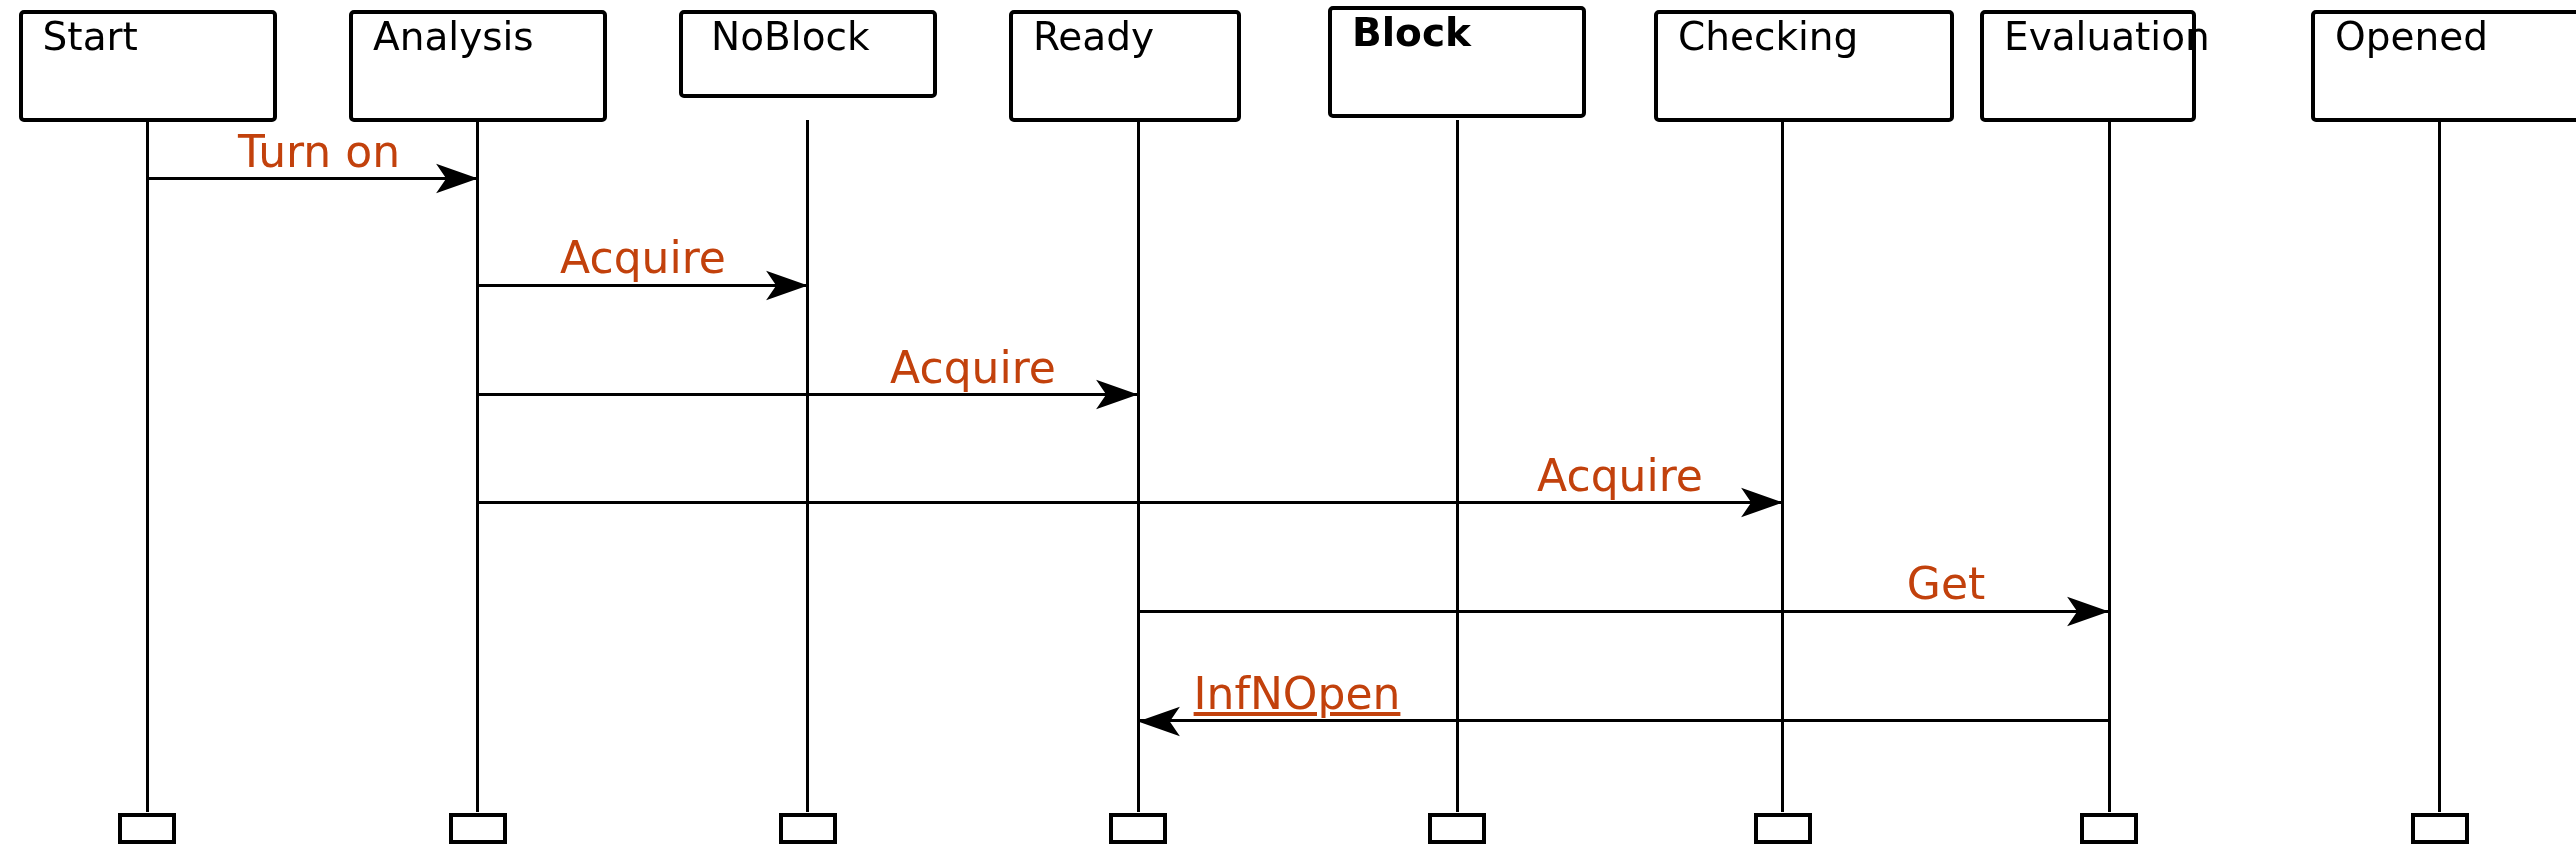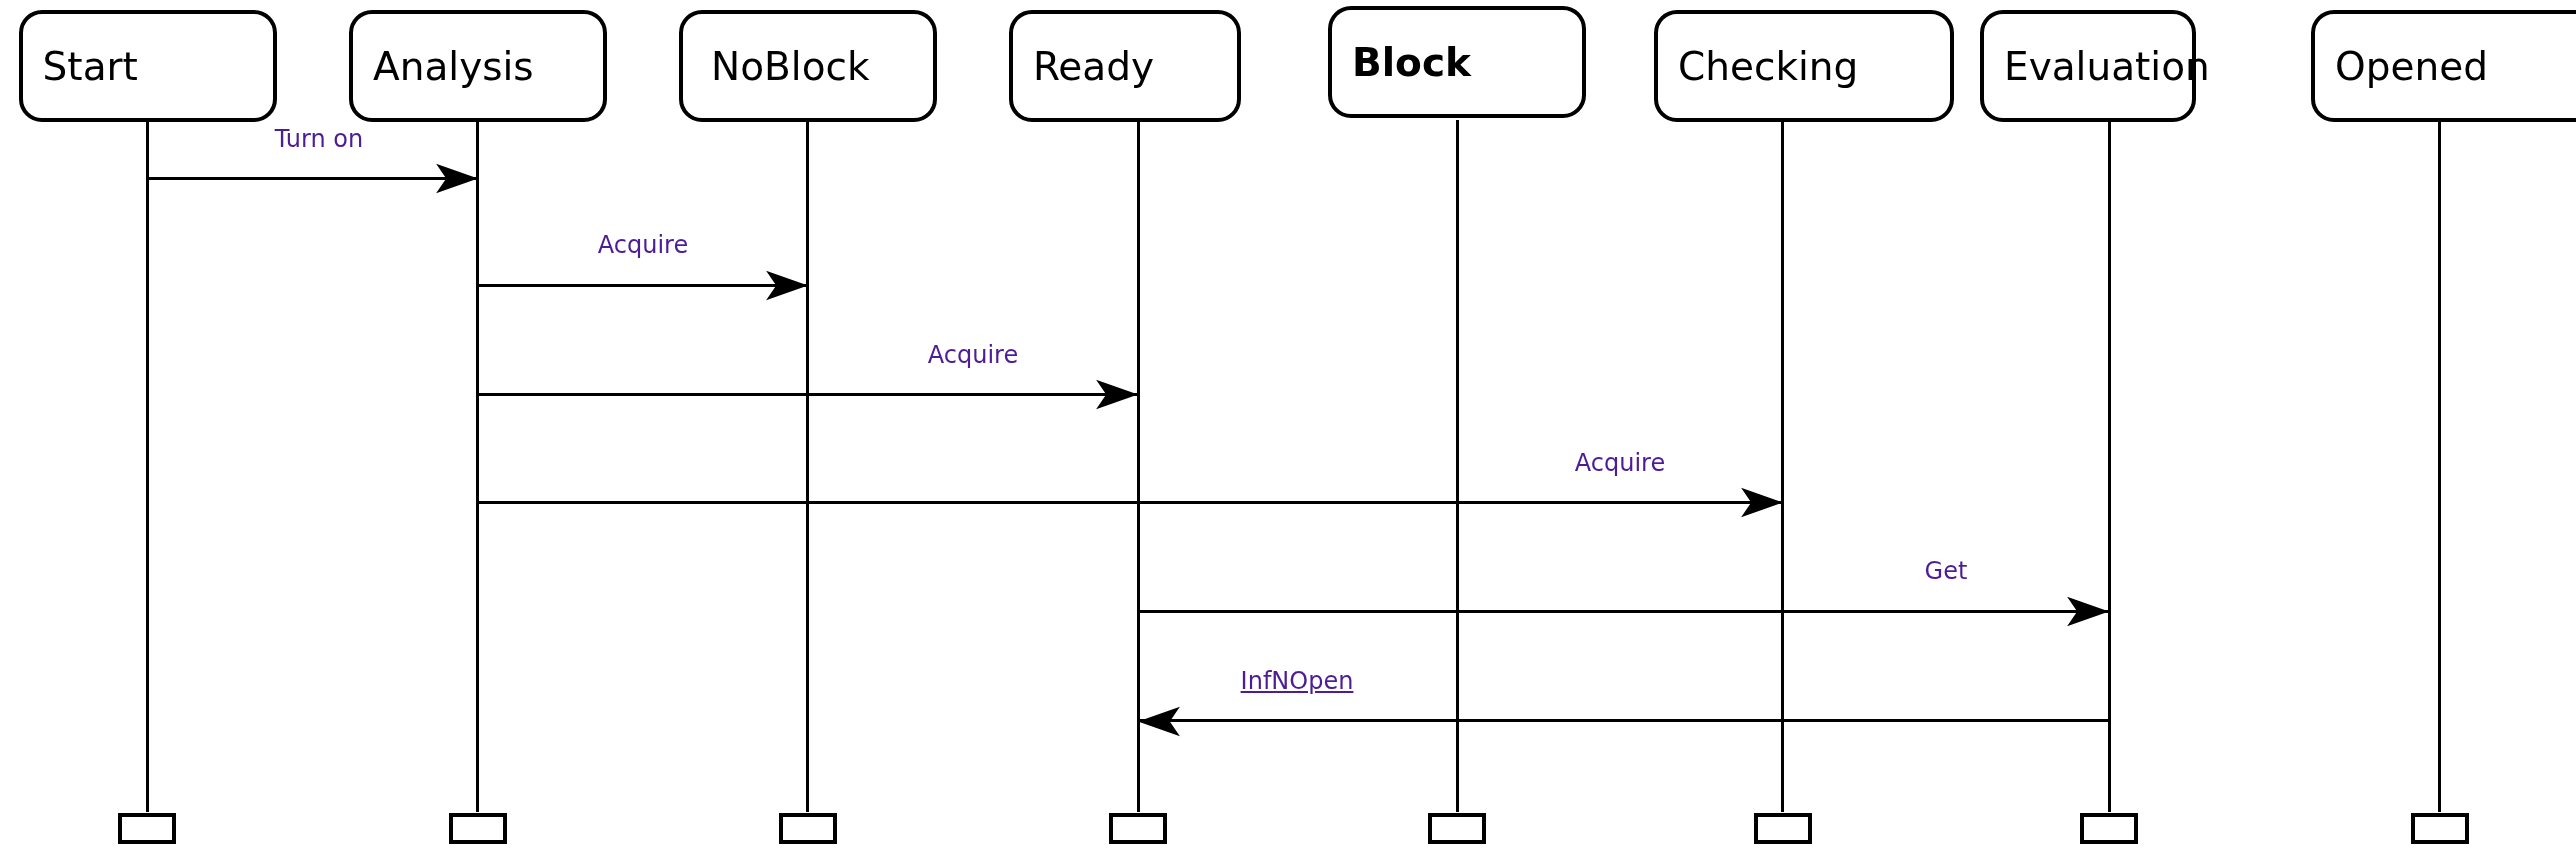--- a/index.html
+++ b/index.html
@@ -8,24 +8,24 @@
     width: 2576px;
     height: 858px;
     background: #ffffff;
     font-family: "DejaVu Sans", "Liberation Sans", sans-serif;
     overflow: hidden;
   }
   .pbox {
     position: absolute;
     box-sizing: border-box;
     border: 4.7px solid #000;
-    border-radius: 23px;
+    border-radius: 5px;
     background: #fff;
     display: flex;
-    align-items: center;
+    align-items: flex-start;
     padding-left: 20px;
     z-index: 3;
   }
   .plabel {
     font-size: 39px;
     color: #000;
     white-space: nowrap;
   }
   .lifeline {
     position: absolute;
@@ -39,47 +39,48 @@
     background: #fff;
     z-index: 2;
   }
   .mline {
     position: absolute;
     background: #000;
     z-index: 2;
   }
   .mlabel {
     position: absolute;
-    font-size: 24px;
+    font-size: 44px;
     line-height: 39px;
-    color: #4c1d95;
+    color: #c2410c;
     white-space: nowrap;
     transform: translateX(-50%);
     z-index: 4;
+    margin-top: 12px;
   }
   .ahead {
     position: absolute;
     z-index: 4;
   }
 </style>
 </head>
 <body>
 
 <div id="canvas">
     <div class="pbox" style="left: 18.6px; top: 10px; width: 258px; height: 112px;">
       <span class="plabel">Start</span>
     </div>
     <div class="lifeline" style="left: 146px; top: 120px; width: 3.1px; height: 692px;"></div>
     <div class="term" style="left: 118px; top: 813px; width: 58px; height: 31px;"></div>
     <div class="pbox" style="left: 349px; top: 10px; width: 258px; height: 112px;">
       <span class="plabel">Analysis</span>
     </div>
     <div class="lifeline" style="left: 476px; top: 120px; width: 3.1px; height: 692px;"></div>
     <div class="term" style="left: 449px; top: 813px; width: 58px; height: 31px;"></div>
-    <div class="pbox" style="left: 679px; top: 10px; width: 258px; height: 112px; padding-left: 28px;">
+    <div class="pbox" style="left: 679px; top: 10px; width: 258px; height: 88px; padding-left: 28px;">
       <span class="plabel">NoBlock</span>
     </div>
     <div class="lifeline" style="left: 806px; top: 120px; width: 3.1px; height: 692px;"></div>
     <div class="term" style="left: 779px; top: 813px; width: 58px; height: 31px;"></div>
     <div class="pbox" style="left: 1009px; top: 10px; width: 232px; height: 112px;">
       <span class="plabel">Ready</span>
     </div>
     <div class="lifeline" style="left: 1137px; top: 120px; width: 3.1px; height: 692px;"></div>
     <div class="term" style="left: 1109px; top: 813px; width: 58px; height: 31px;"></div>
     <div class="pbox" style="left: 1328px; top: 6px; width: 258px; height: 112px; font-weight: bold;">

